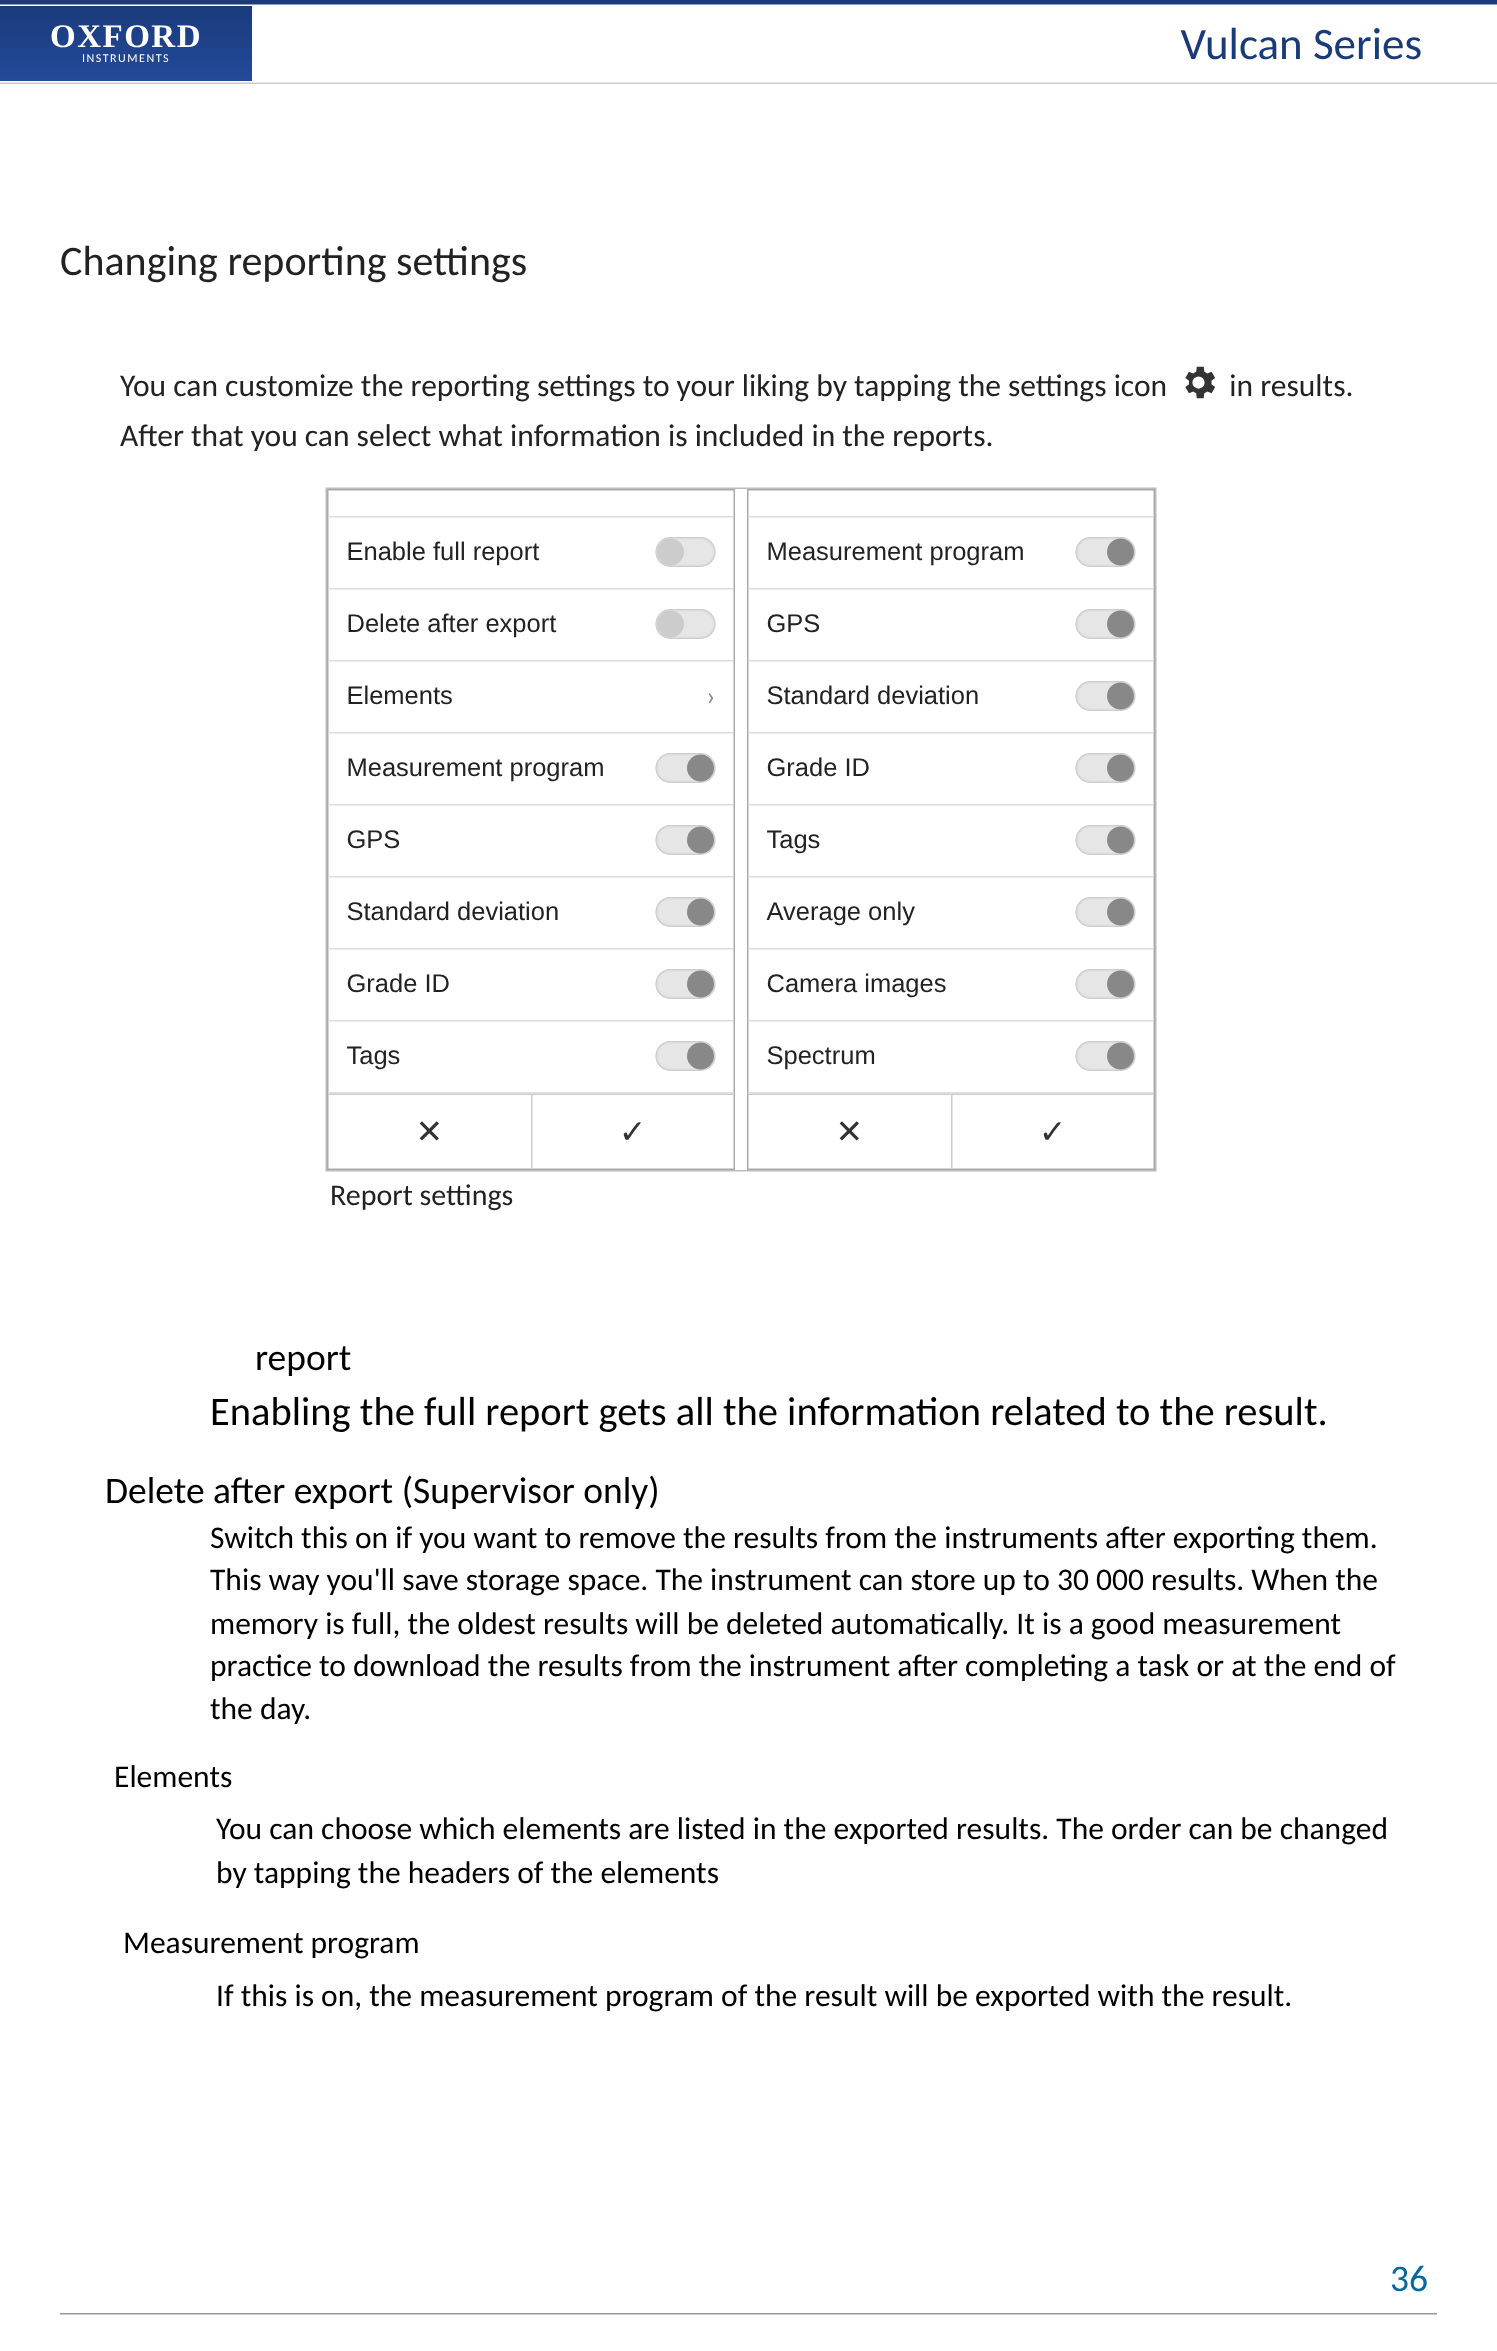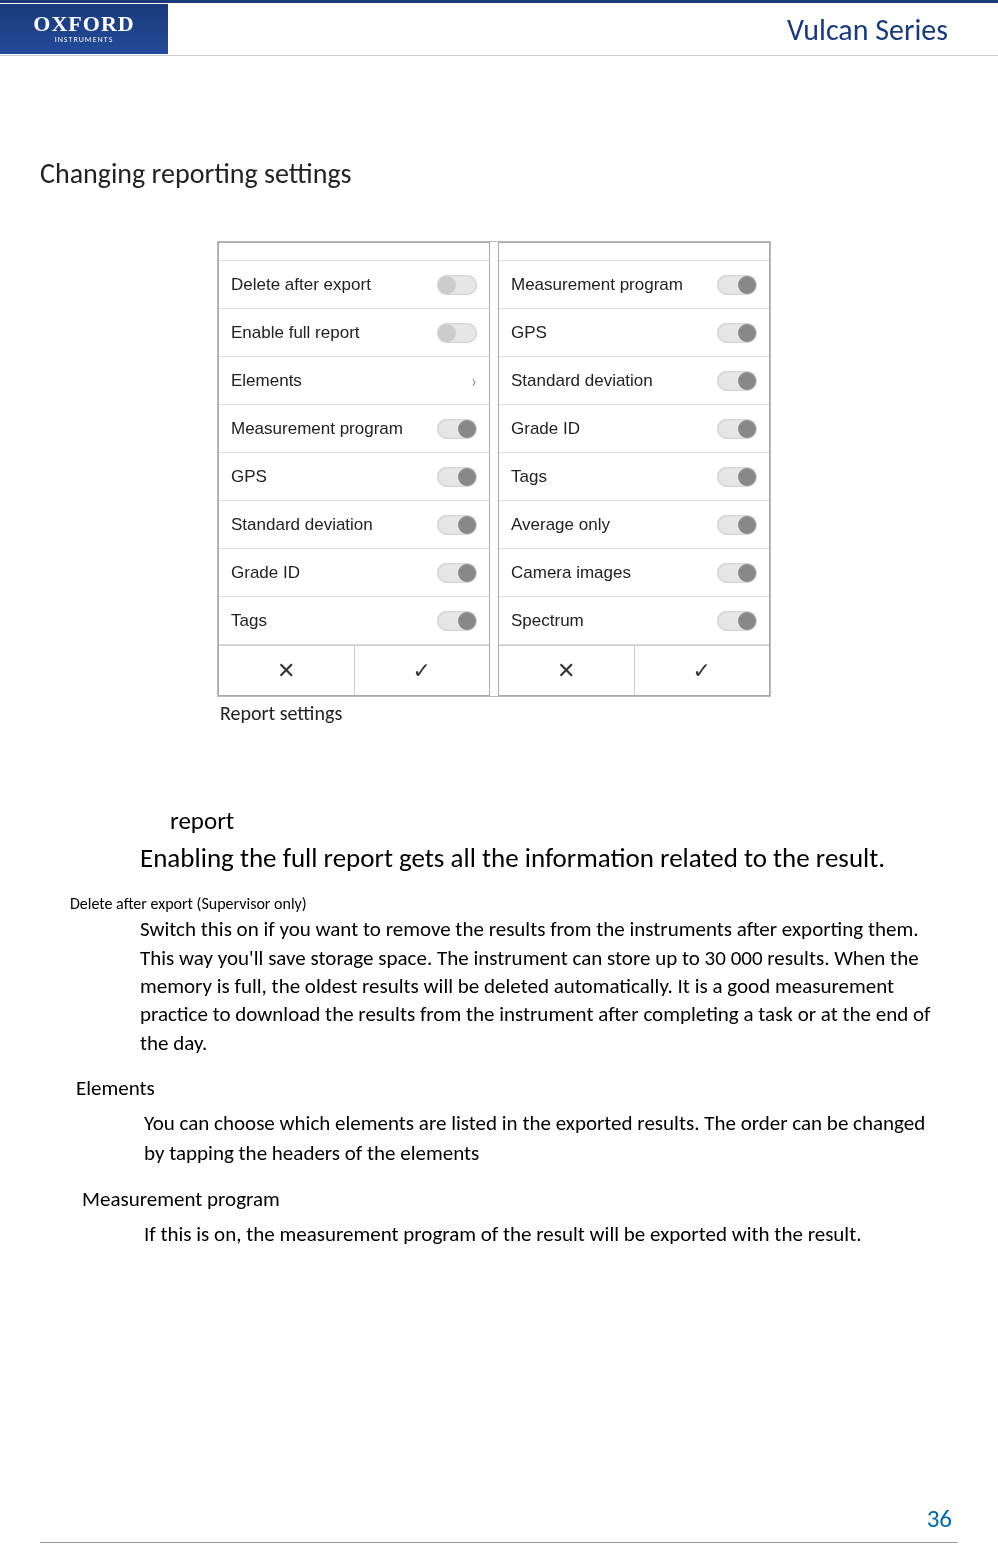--- a/index.html
+++ b/index.html
@@ -145,21 +145,21 @@
       margin-left: 130px;
       margin-top: 80px;
     }
     .indent-text {
       font-size: 27px;
       margin-left: 100px;
       line-height: 1.35;
       margin-top: 4px;
     }
     .def-heading {
-      font-size: 16px;
+      font-size: 25px;
       margin-top: 18px;
       margin-left: 30px;
     }
     .def-heading-2 {
       font-size: 21px;
       margin-top: 18px;
       margin-left: 36px;
     }
     .def-heading-3 {
       font-size: 21px;
@@ -208,32 +208,41 @@
   <div class="logo-box">
     <span class="logo-main">OXFORD</span>
     <span class="logo-sub">INSTRUMENTS</span>
   </div>
   <div class="header-title">Vulcan Series</div>
 </div>
 
 <div class="content">
   <h2 class="section-heading">Changing reporting settings</h2>
 
+  <p class="intro-text">
+    <span>You can customize the reporting settings to your liking by tapping the settings icon </span>
+    <span class="gear-icon">
+      <svg width="28" height="28" viewBox="0 0 24 24" fill="#333">
+        <path d="M19.4 13a7.5 7.5 0 000-2l2.1-1.6-2-3.5-2.5 1a7.5 7.5 0 00-1.7-1L15 3h-4l-.3 2.9a7.5 7.5 0 00-1.7 1l-2.5-1-2 3.5L6.6 11a7.5 7.5 0 000 2l-2.1 1.6 2 3.5 2.5-1a7.5 7.5 0 001.7 1L11 21h4l.3-2.9a7.5 7.5 0 001.7-1l2.5 1 2-3.5zM12 15.5A3.5 3.5 0 1115.5 12 3.5 3.5 0 0112 15.5z"></path>
+      </svg>
+    </span>
+    <span> in results. After that you can select what information is included in the reports.</span>
+  </p>
 
   <div class="figure-wrap">
     <span class="stray-r">r</span>
     <div class="panels">
       <div class="panel">
         <div class="panel-spacer"></div>
         <div class="panel-row">
+          <span class="label">Enable full report</span>
+          <span class="toggle off"></span>
+        </div>
+        <div class="panel-row">
           <span class="label">Delete after export</span>
-          <span class="toggle off"></span>
-        </div>
-        <div class="panel-row">
-          <span class="label">Enable full report</span>
           <span class="toggle off"></span>
         </div>
         <div class="panel-row">
           <span class="label">Elements</span>
           <span class="chevron">›</span>
         </div>
         <div class="panel-row">
           <span class="label">Measurement program</span>
           <span class="toggle on"></span>
         </div>

